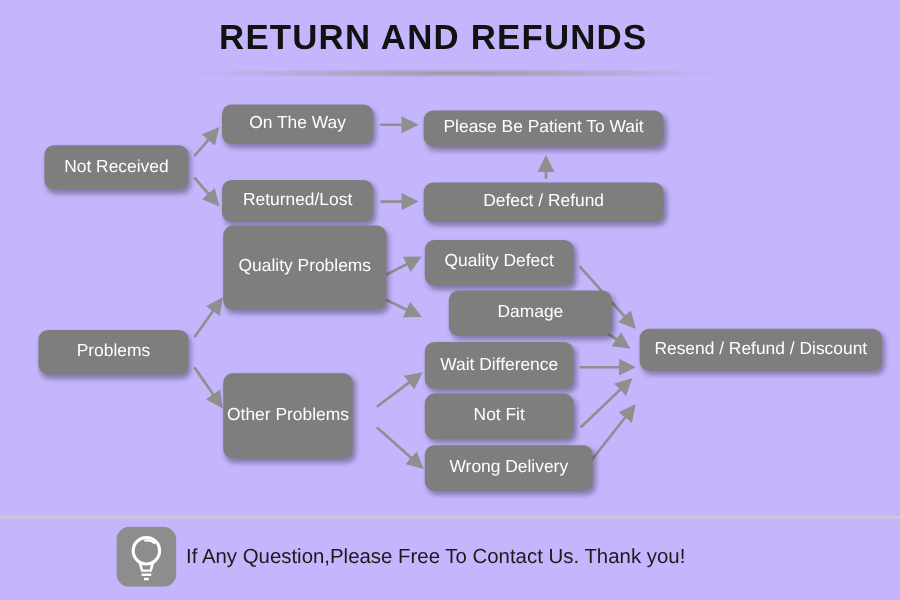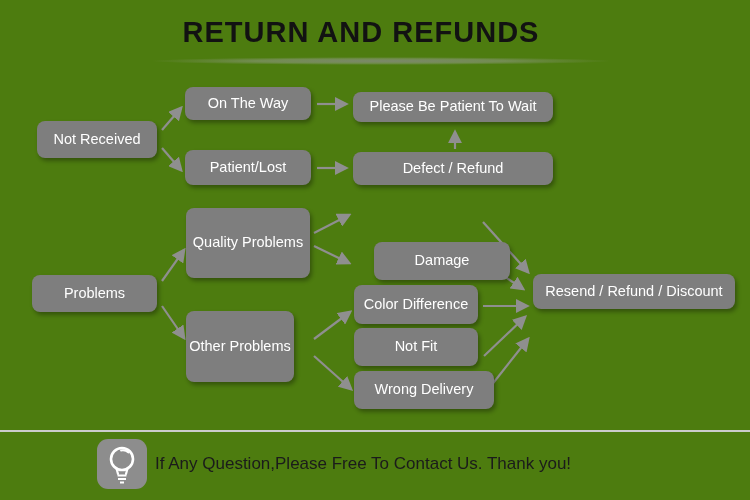--- a/index.html
+++ b/index.html
@@ -1,20 +1,20 @@
 <!DOCTYPE html>
 <html><head>
 <meta charset="utf-8">
 <style>
   html, body { margin: 0; padding: 0; background: #ffffff; }
   #stage {
     position: relative;
     width: 750px;
     height: 500px;
-    background: #4d7c0f;
+    background: #c4b5fd;
     overflow: hidden;
     font-family: "Liberation Sans", sans-serif;
   }
   .title {
     position: absolute;
     top: 16px;
     left: 0;
     width: 722px;
     text-align: center;
     font-size: 29px;
@@ -101,27 +101,28 @@
       <line x1="483" y1="262" x2="523" y2="289" marker-end="url(#arrow)"></line>
       <line x1="483" y1="306" x2="527" y2="306" marker-end="url(#arrow)"></line>
       <line x1="484" y1="356" x2="525" y2="317" marker-end="url(#arrow)"></line>
       <line x1="483" y1="396" x2="528" y2="339" marker-end="url(#arrow)"></line>
     </g>
   </svg>
 
   <div class="node" style="left:37px;top:121px;width:120px;height:37px">Not Received</div>
   <div class="node" style="left:185px;top:87px;width:126px;height:33px">On The Way</div>
   <div class="node" style="left:353px;top:92px;width:200px;height:30px">Please Be Patient To Wait</div>
-  <div class="node" style="left:185px;top:150px;width:126px;height:35px">Patient/Lost</div>
+  <div class="node" style="left:185px;top:150px;width:126px;height:35px">Returned/Lost</div>
   <div class="node" style="left:353px;top:152px;width:200px;height:33px">Defect / Refund</div>
-  <div class="node" style="left:186px;top:208px;width:124px;height:70px">Quality Problems</div>
+  <div class="node" style="left:186px;top:188px;width:136px;height:70px">Quality Problems</div>
   <div class="node" style="left:32px;top:275px;width:125px;height:37px">Problems</div>
   <div class="node" style="left:186px;top:311px;width:108px;height:71px">Other Problems</div>
+  <div class="node" style="left:354px;top:200px;width:124px;height:38px">Quality Defect</div>
   <div class="node" style="left:374px;top:242px;width:136px;height:38px">Damage</div>
-  <div class="node" style="left:354px;top:285px;width:124px;height:39px">Color Difference</div>
+  <div class="node" style="left:354px;top:285px;width:124px;height:39px">Wait Difference</div>
   <div class="node" style="left:354px;top:328px;width:124px;height:38px">Not Fit</div>
   <div class="node" style="left:354px;top:371px;width:140px;height:38px">Wrong Delivery</div>
   <div class="node" style="left:533px;top:274px;width:202px;height:35px">Resend / Refund / Discount</div>
 
   <div class="footer-divider"></div>
 
   <div class="footer">
     <span style="display:inline-block;width:50px;height:50px;">
       <svg width="50" height="50" viewBox="0 0 50 50" xmlns="http://www.w3.org/2000/svg">
         <rect x="0" y="0" width="50" height="50" rx="11" fill="#8d8d8d"></rect>

